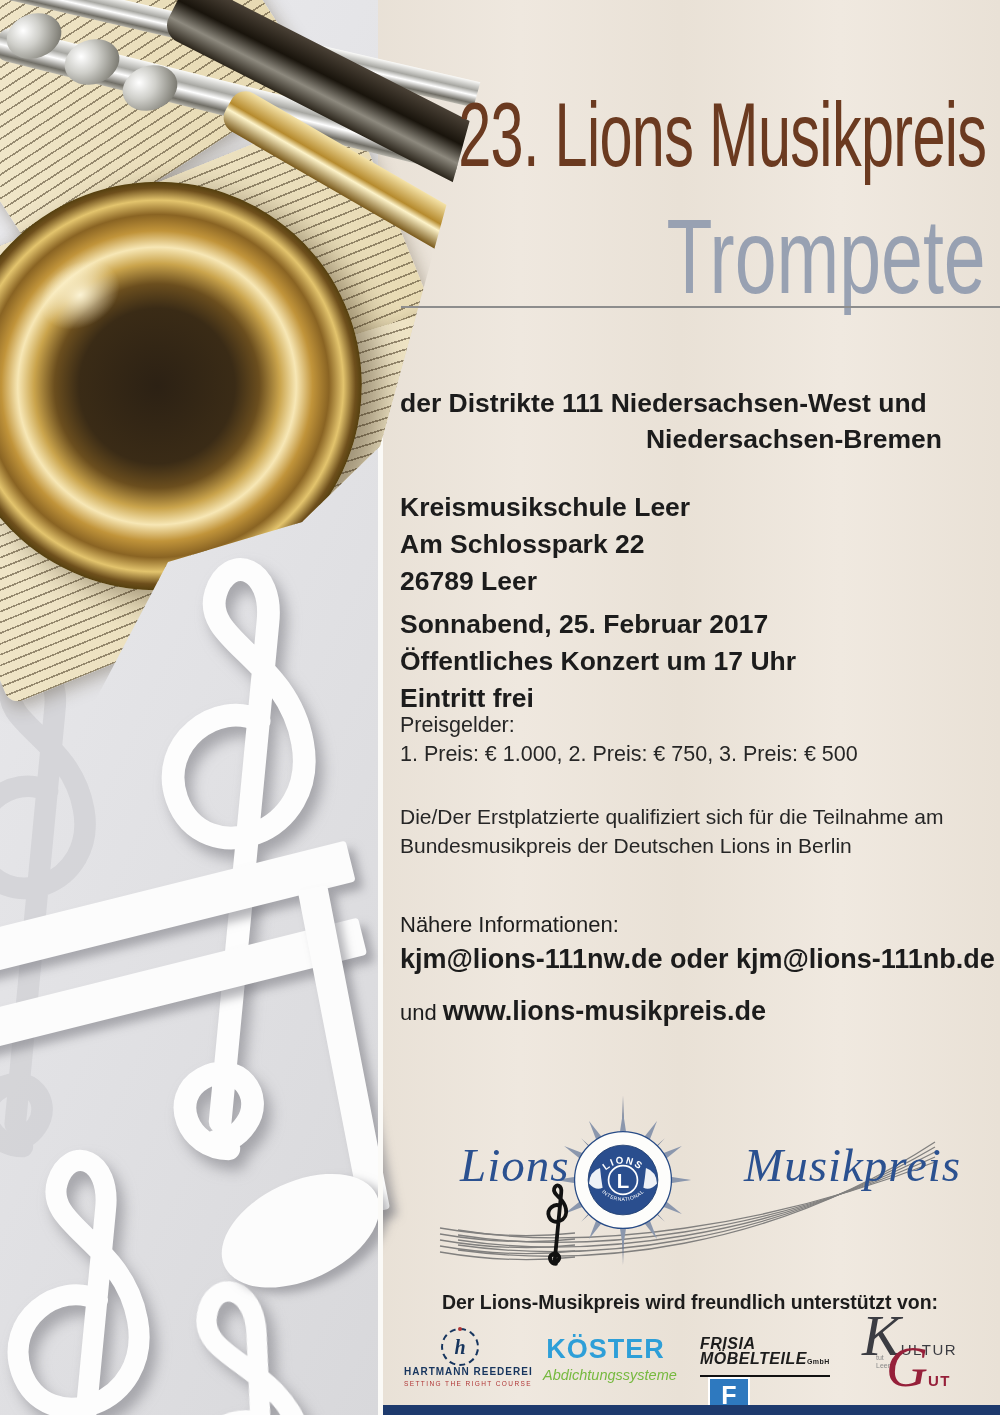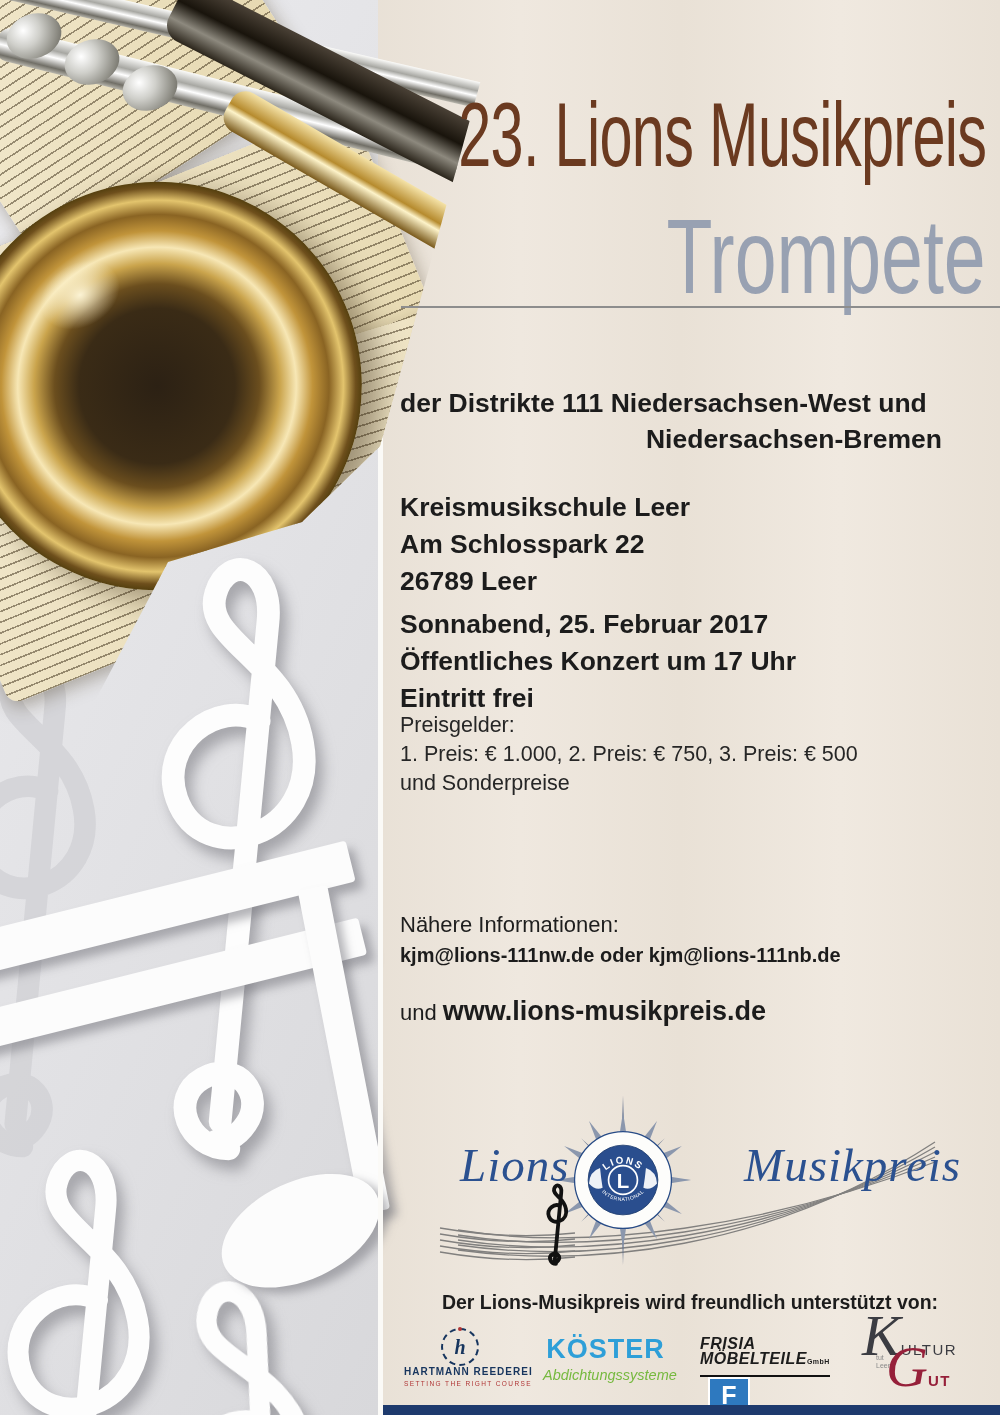--- a/index.html
+++ b/index.html
@@ -42,21 +42,21 @@
      transform:scaleX(.71);transform-origin:100% 0;z-index:4;}
   .hrule{left:401px;right:0;top:306px;height:2px;background:#8d8d8d;z-index:4;}
   .txt{z-index:4;}
   .districts{left:400px;top:368px;width:542px;font-weight:bold;font-size:26.5px;line-height:36px;margin-top:17px;}
   .districts .l2{text-align:right;}
   .venue{left:400px;top:489px;font-weight:bold;font-size:26.5px;line-height:37px;}
   .event{left:400px;top:606px;font-weight:bold;font-size:26.5px;line-height:37px;}
   .prizes{left:400px;top:711px;font-size:21.5px;line-height:29px;color:#262626;}
   .qualif{left:400px;top:802px;font-size:21px;line-height:29px;color:#262626;}
   .info-h{left:400px;top:912px;font-size:22px;color:#1e1e1e;}
-  .emails{left:400px;top:944px;font-weight:bold;font-size:20px;}
+  .emails{left:400px;top:944px;font-weight:bold;font-size:27px;}
   .webline{left:400px;top:988px;font-size:22px;margin-top:8px;}
   .webline b{font-size:27px;}
   
   .wordmark{font-family:"Liberation Serif",serif;font-style:italic;color:#2b5190;
      font-size:47px;letter-spacing:1px;z-index:6;}
   .lions-wm{left:460px;top:1138px;}
   .musik-wm{left:744px;top:1138px;}
   .swoosh{left:430px;top:1100px;z-index:4;}
   .emblem{left:538px;top:1095px;z-index:5;}
   .logo-clef{left:534px;top:1178px;z-index:6;}
@@ -155,21 +155,24 @@
     <div>26789 Leer</div>
   </div>
   <div class="abs event txt">
     <div>Sonnabend, 25. Februar 2017</div>
     <div>Öffentliches Konzert um 17 Uhr</div>
     <div>Eintritt frei</div>
   </div>
   <div class="abs prizes txt">
     <div>Preisgelder:</div>
     <div>1. Preis: € 1.000, 2. Preis: € 750, 3. Preis: € 500</div>
-    <div>und Sonderpreise</div>
+  </div>
+  <div class="abs qualif txt">
+    <div>Die/Der Erstplatzierte qualifiziert sich für die Teilnahme am</div>
+    <div>Bundesmusikpreis der Deutschen Lions in Berlin</div>
   </div>
   <div class="abs info-h txt">Nähere Informationen:</div>
   <div class="abs emails txt">kjm@lions-111nw.de oder kjm@lions-111nb.de</div>
   <div class="abs webline txt">
     <span>und</span>
     <b>www.lions-musikpreis.de</b>
   </div>
 
   <svg class="abs swoosh" width="520" height="170" viewBox="0 0 520 170">
     <g fill="none" stroke="#6f6f6f" stroke-width="1.3" opacity="0.85">

